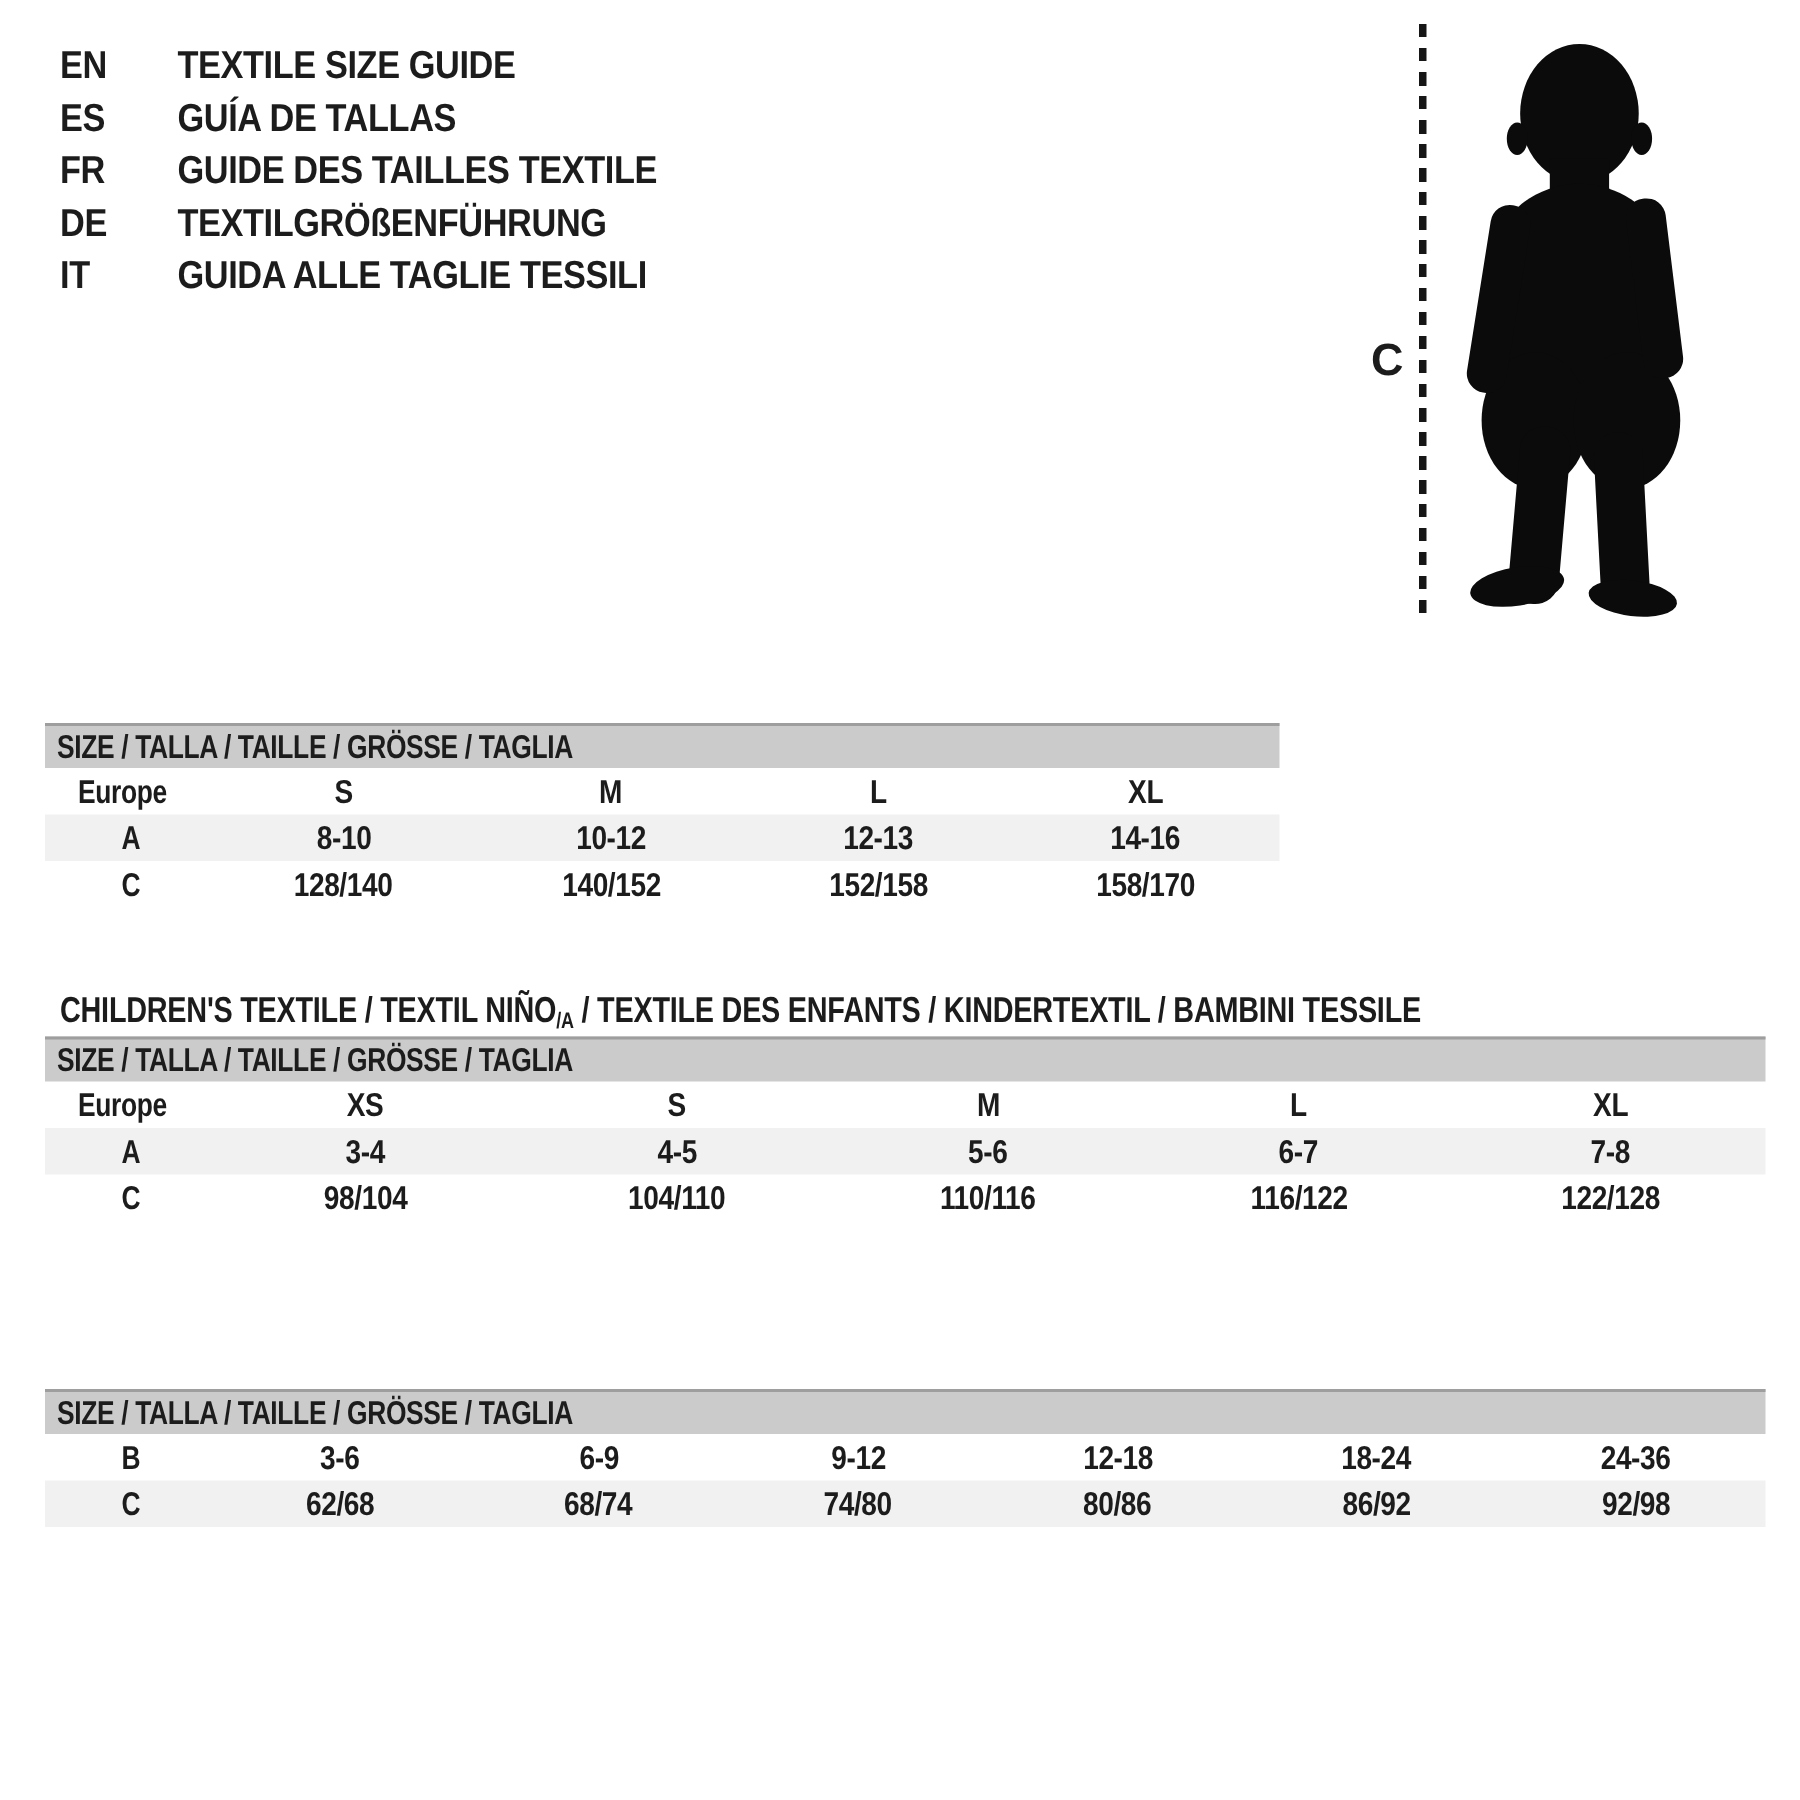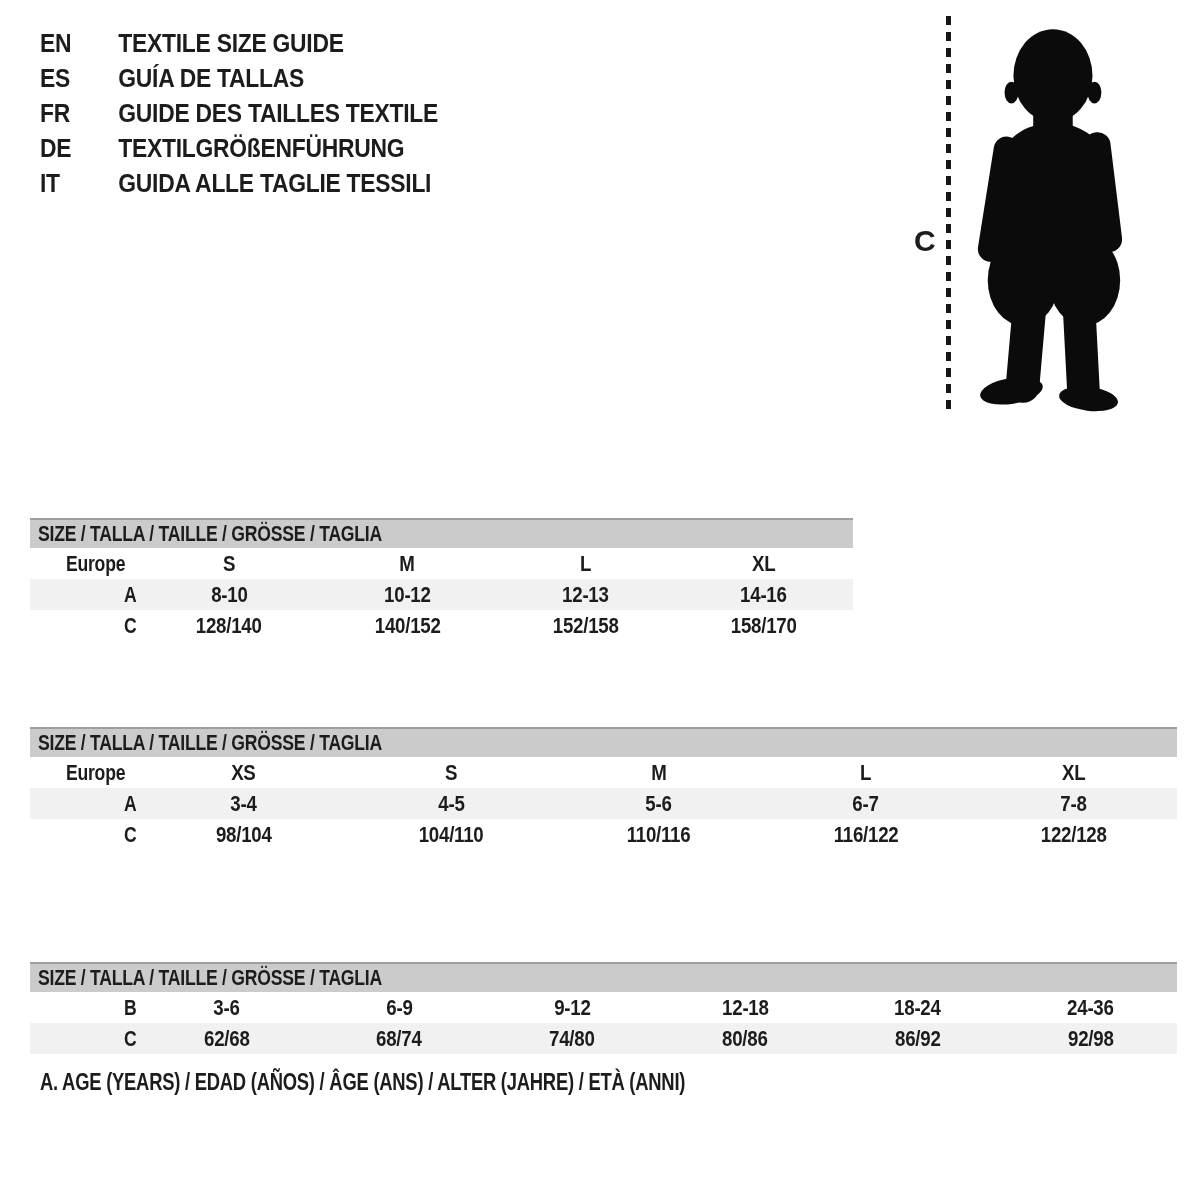--- a/index.html
+++ b/index.html
@@ -29,25 +29,25 @@
   
   .sec-title{position:absolute;left:40px;font-size:24px;white-space:nowrap;}
   .sec-title .inner{display:inline-block;transform:scaleX(0.80);transform-origin:left top;letter-spacing:-0.2px;white-space:nowrap;}
   .sub{font-size:15px;vertical-align:-4px;}
   .two-line{line-height:36px;}
 
   
   .stable{position:absolute;left:30px;font-size:22px;}
   .thead{
     height:30px;background:#cbcbcb;border-top:2px solid #9e9e9e;
-    display:flex;align-items:center;padding-left:8px;box-sizing:border-box;margin-top:36px;
+    display:flex;align-items:center;padding-left:8px;box-sizing:border-box;
   }
   .trow{height:31px;display:flex;align-items:center;}
   .trow.shaded{background:#f1f1f1;}
-  .tlabel{width:110px;flex:0 0 110px;padding-left:8px;box-sizing:border-box;text-align:right;}
+  .tlabel{width:110px;flex:0 0 110px;padding-left:8px;box-sizing:border-box;text-align:center;}
   .tcell{flex:1 1 0;text-align:center;}
 
   
   .legend{position:absolute;left:40px;top:1063px;font-size:23px;line-height:38px;}
   .legend-line{display:block;}
 </style>
 </head>
 <body>
 
 <div class="canvas">
@@ -117,20 +117,21 @@
     </div>
     <div class="trow">
       <span class="tlabel"><span class="cond">C</span></span>
       <span class="tcell"><span class="condc">128/140</span></span>
       <span class="tcell"><span class="condc">140/152</span></span>
       <span class="tcell"><span class="condc">152/158</span></span>
       <span class="tcell"><span class="condc">158/170</span></span>
     </div>
   </div>
 
+  <h2 class="sec-title" style="top:640px"><span class="inner"><span>CHILDREN'S TEXTILE / TEXTIL NIÑO</span><span class="sub">/A</span><span> / TEXTILE DES ENFANTS / KINDERTEXTIL / BAMBINI TESSILE</span></span></h2>
   <div class="stable" style="top:691px;width:1147px">
     <div class="thead">
       <span class="cond">SIZE / TALLA / TAILLE / GRÖSSE / TAGLIA</span>
     </div>
     <div class="trow">
       <span class="tlabel"><span class="cond">Europe</span></span>
       <span class="tcell"><span class="condc">XS</span></span>
       <span class="tcell"><span class="condc">S</span></span>
       <span class="tcell"><span class="condc">M</span></span>
       <span class="tcell"><span class="condc">L</span></span>
@@ -172,16 +173,15 @@
       <span class="tcell"><span class="condc">62/68</span></span>
       <span class="tcell"><span class="condc">68/74</span></span>
       <span class="tcell"><span class="condc">74/80</span></span>
       <span class="tcell"><span class="condc">80/86</span></span>
       <span class="tcell"><span class="condc">86/92</span></span>
       <span class="tcell"><span class="condc">92/98</span></span>
     </div>
   </div>
 
   <div class="legend">
-    <span class="legend-line"><span class="cond">A. AGE (YEARS) / EDAD (AÑOS) / ÂGE (ANS) / ALTER (JAHRE) / ETÀ (ANNI)</span></span>
   </div>
 
 </div>
 
 </body></html>

